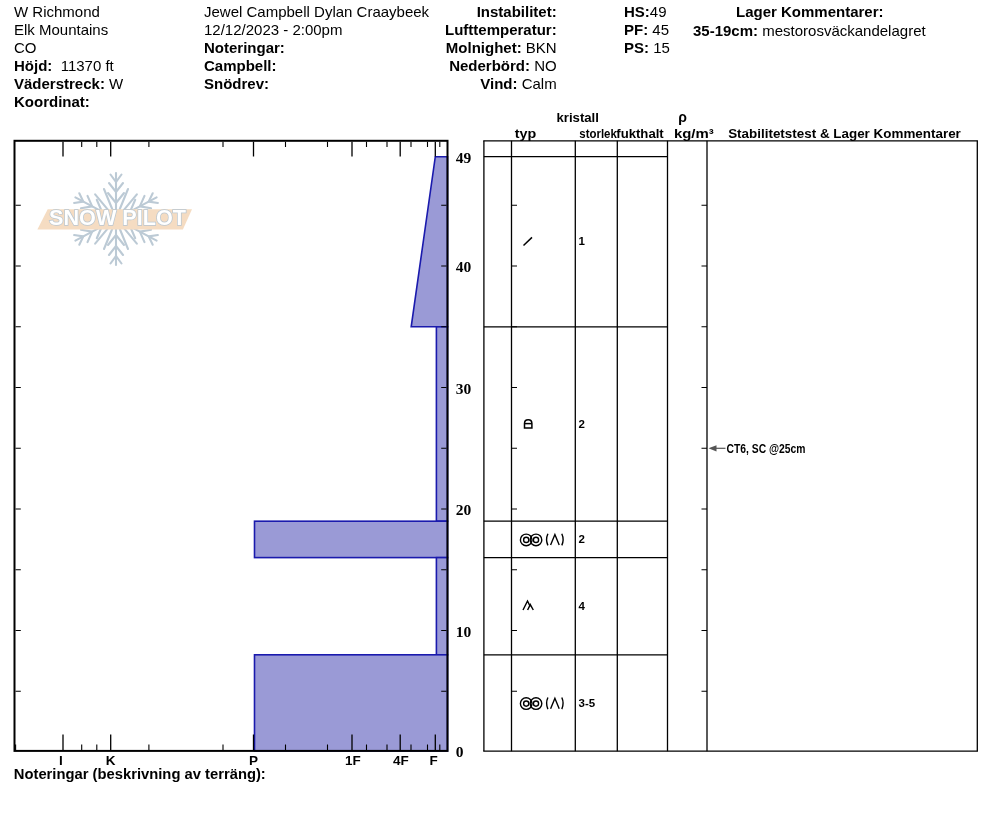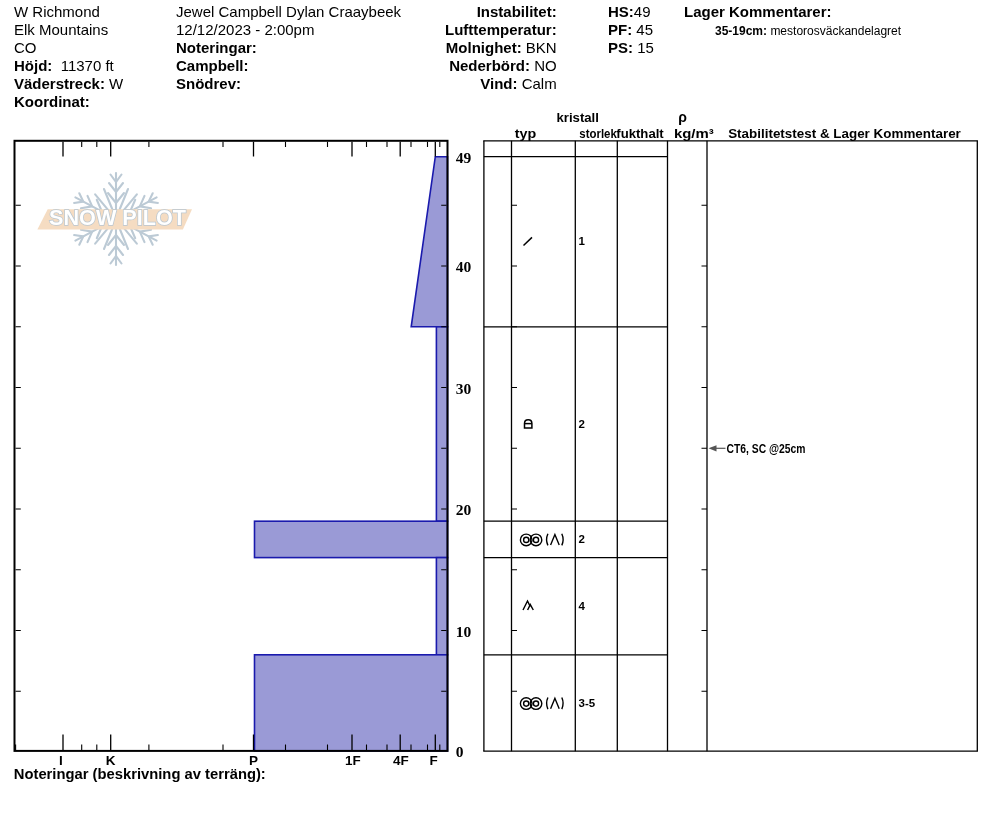--- a/index.html
+++ b/index.html
@@ -11,39 +11,39 @@
 </head>
 <body>
 
 <div class="hdr" style="left:14px;">W Richmond
 Elk Mountains
 CO
 <b>Höjd:</b>&nbsp; 11370 ft
 <b>Väderstreck:</b> W
 <b>Koordinat:</b></div>
 
-<div class="hdr" style="left:176px;">Jewel Campbell Dylan Craaybeek
+<div class="hdr" style="left:204px;">Jewel Campbell Dylan Craaybeek
 12/12/2023 - 2:00pm
 <b>Noteringar:</b>
 <b>Campbell:</b>
 <b>Snödrev:</b></div>
 
 <div class="hdr" style="left:445px;text-align:right;"><b>Instabilitet:</b>
 <b>Lufttemperatur:</b>
 <b>Molnighet:</b> BKN
 <b>Nederbörd:</b> NO
 <b>Vind:</b> Calm</div>
 
-<div class="hdr" style="left:608px;"><b>HS:</b>49
+<div class="hdr" style="left:624px;"><b>HS:</b>49
 <b>PF:</b> 45
 <b>PS:</b> 15</div>
 
-<div class="hdr" style="left:684px;"><b>Lager Kommentarer:</b></div>
-
-<div class="hdr" style="left:715px;top:24.8px;font-size:12px;line-height:12px;"><b>35-19cm:</b> <span>mestorosväckandelagret</span></div>
+<div class="hdr" style="left:736px;"><b>Lager Kommentarer:</b></div>
+
+<div class="hdr" style="left:693px;top:24.8px;font-size:15px;line-height:12px;"><b>35-19cm:</b> <span>mestorosväckandelagret</span></div>
 
 <svg width="994" height="840" viewBox="0 0 994 840">
 
   <g stroke="#bccad5" stroke-width="2.1" fill="none" stroke-linecap="round" transform="translate(116,219)">
     <g id="arms">
       <g id="arm">
         <path d="M0,-2 L0,-46"></path>
         <path d="M-8,-26 L0,-16 L8,-26"></path>
         <path d="M-7,-36 L0,-27 L7,-36"></path>
         <path d="M-5.5,-44.5 L0,-37 L5.5,-44.5"></path>

